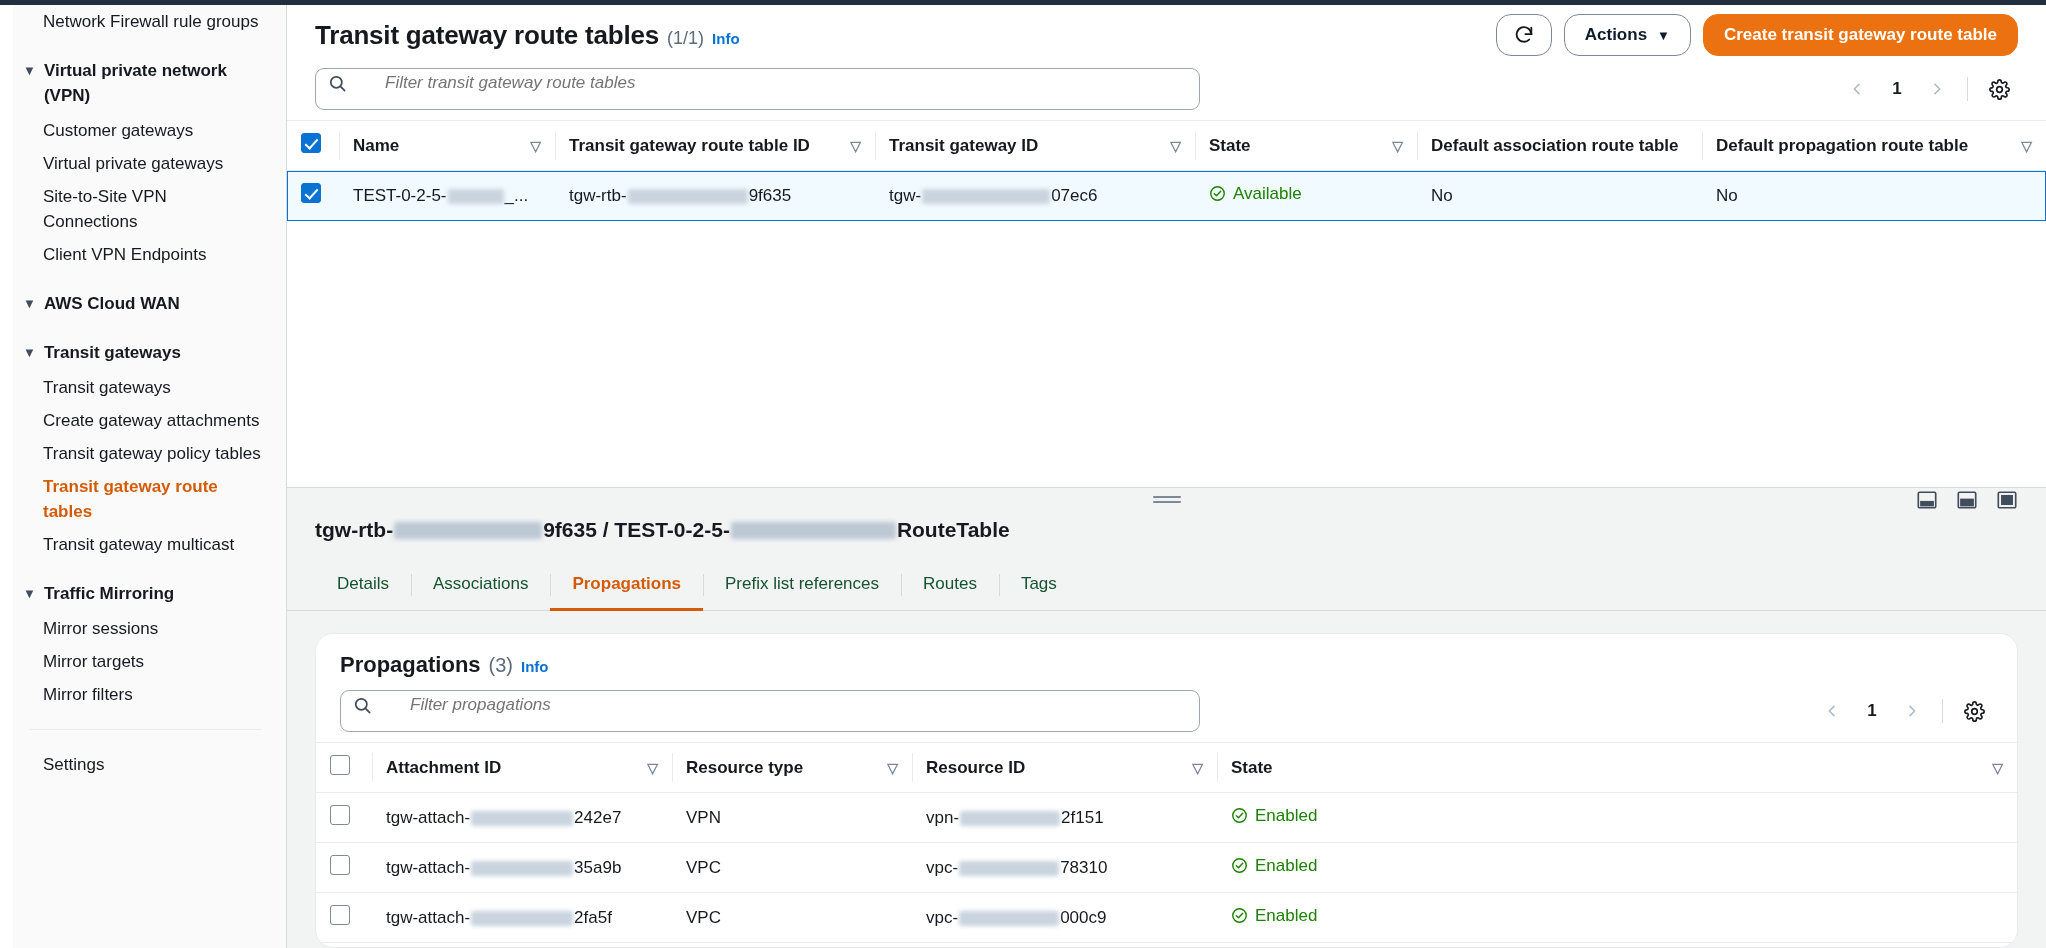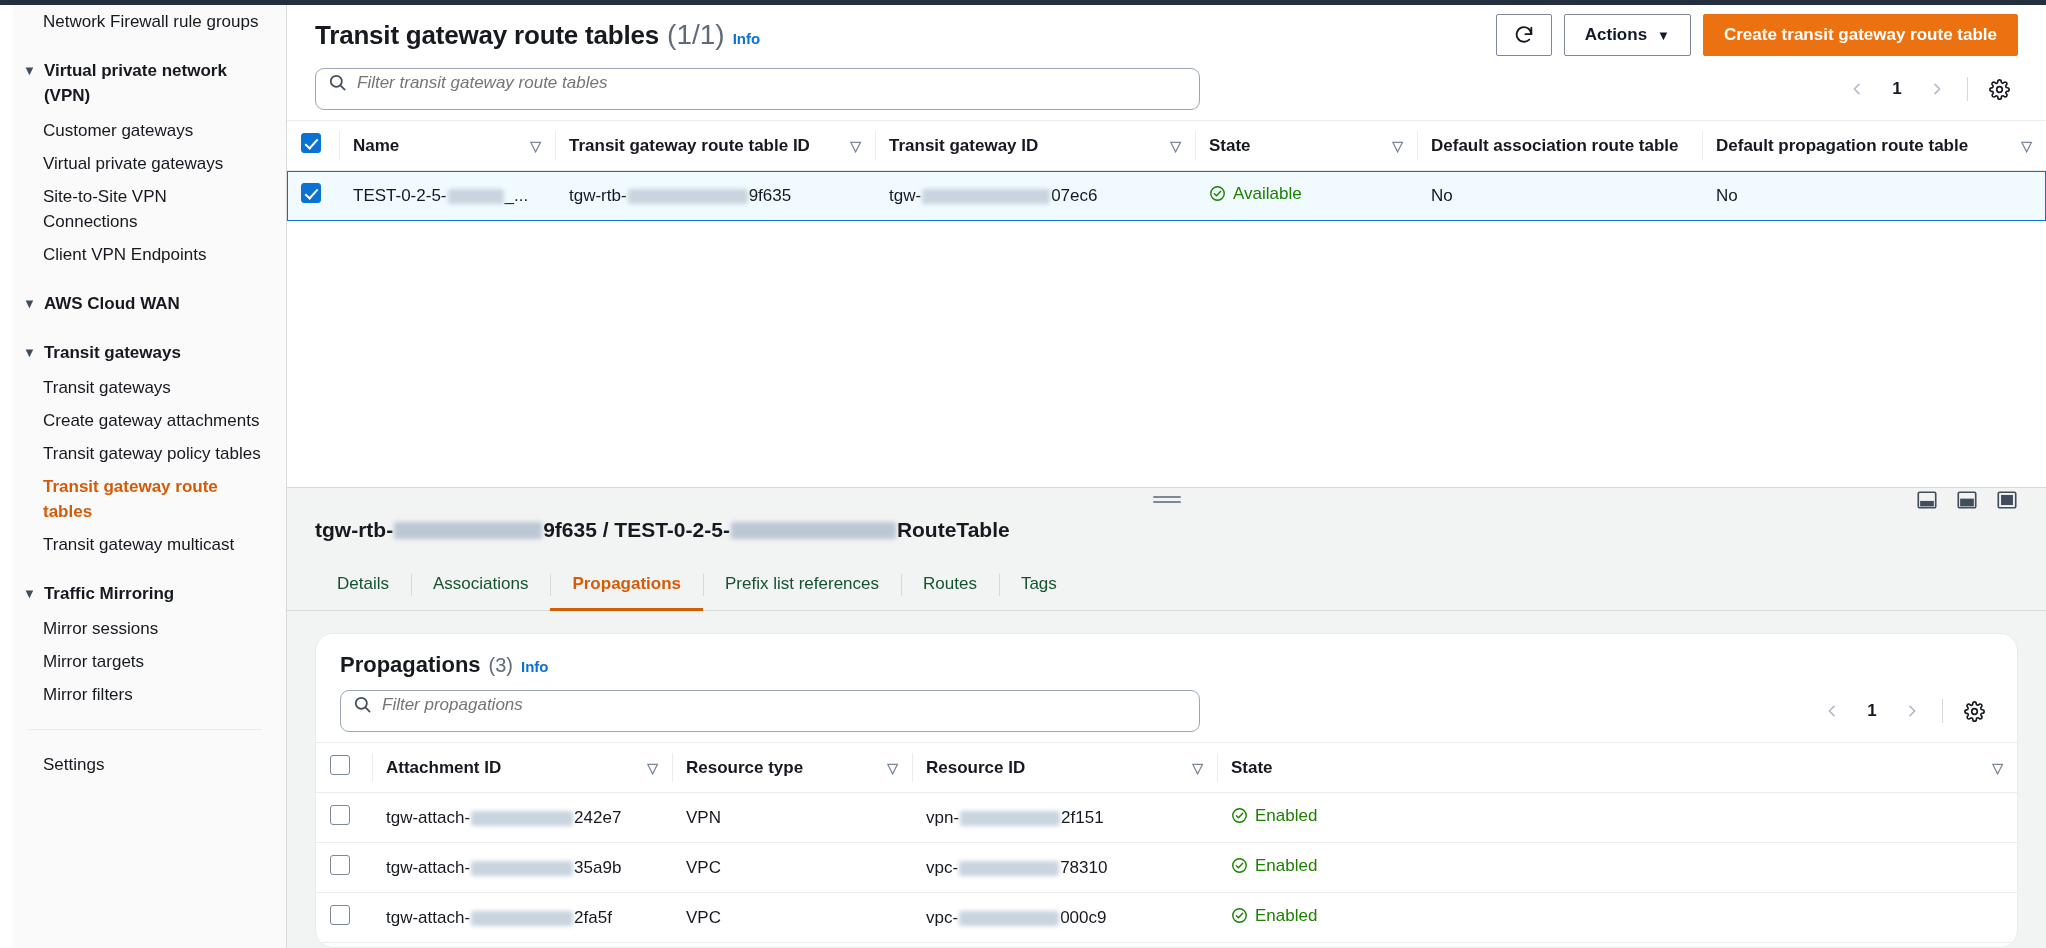--- a/index.html
+++ b/index.html
@@ -62,26 +62,26 @@
     background: #ffffff;
     display: flex; flex-direction: column;
     overflow: hidden;
   }
   .page-head {
     display: flex; align-items: center; justify-content: space-between;
     padding: 14px 28px 4px 28px;
   }
   .page-title-wrap { display: flex; align-items: baseline; gap: 8px; }
   .page-title { font-size: 26px; font-weight: bold; letter-spacing: -0.2px; }
-  .page-count { font-size: 28px; color: #5f6b7a; }
+  .page-count { font-size: 18px; color: #5f6b7a; }
   .info-link { font-size: 15px; color: #0972d3; font-weight: bold; cursor: pointer; }
 
   .head-actions { display: flex; align-items: center; gap: 12px; }
   .btn {
-    height: 42px; border: 1px solid #7d8998; border-radius: 2px;
+    height: 42px; border: 1px solid #7d8998; border-radius: 15px;
     background: #ffffff; color: #0f1b2a;
     font-size: 17px; font-weight: bold;
     padding: 0 20px; cursor: pointer;
     display: flex; align-items: center; gap: 10px;
     font-family: "Liberation Sans", sans-serif;
     white-space: nowrap;
   }
   .btn.icon-only { width: 56px; padding: 0; justify-content: center; }
   .btn.primary {
     background: #ec7211; border-color: #ec7211; color: #ffffff;
@@ -90,21 +90,21 @@
   .btn.disabled { color: #9ba7b6; border-color: #d5dbdb; cursor: default; }
   .caret-dn { font-size: 13px; }
 
   .filter-row {
     display: flex; align-items: center; justify-content: space-between;
     padding: 8px 28px 10px 28px;
   }
   .search-box {
     position: relative; width: 885px; height: 42px;
     border: 1px solid #9ba7b6; border-radius: 9px; background: #fff;
-    display: flex; align-items: flex-start; padding: 4px 12px;
+    display: flex; align-items: flex-end; padding: 16px 12px; gap: 28px;
   }
   .search-box .mag { margin-right: 10px; flex: none; }
   .search-box input {
     border: none; outline: none; width: 100%;
     font-size: 17px; font-style: italic; color: #5f6b7a;
     font-family: "Liberation Sans", sans-serif; background: transparent;
   }
   .pager { display: flex; align-items: center; gap: 4px; }
   .pg-arrow { width: 36px; height: 36px; display: flex; align-items: center; justify-content: center; color: #b4bcc6; font-size: 20px; cursor: pointer; }
   .pg-num { width: 36px; height: 36px; display: flex; align-items: center; justify-content: center; font-size: 17px; font-weight: bold; cursor: pointer; }

